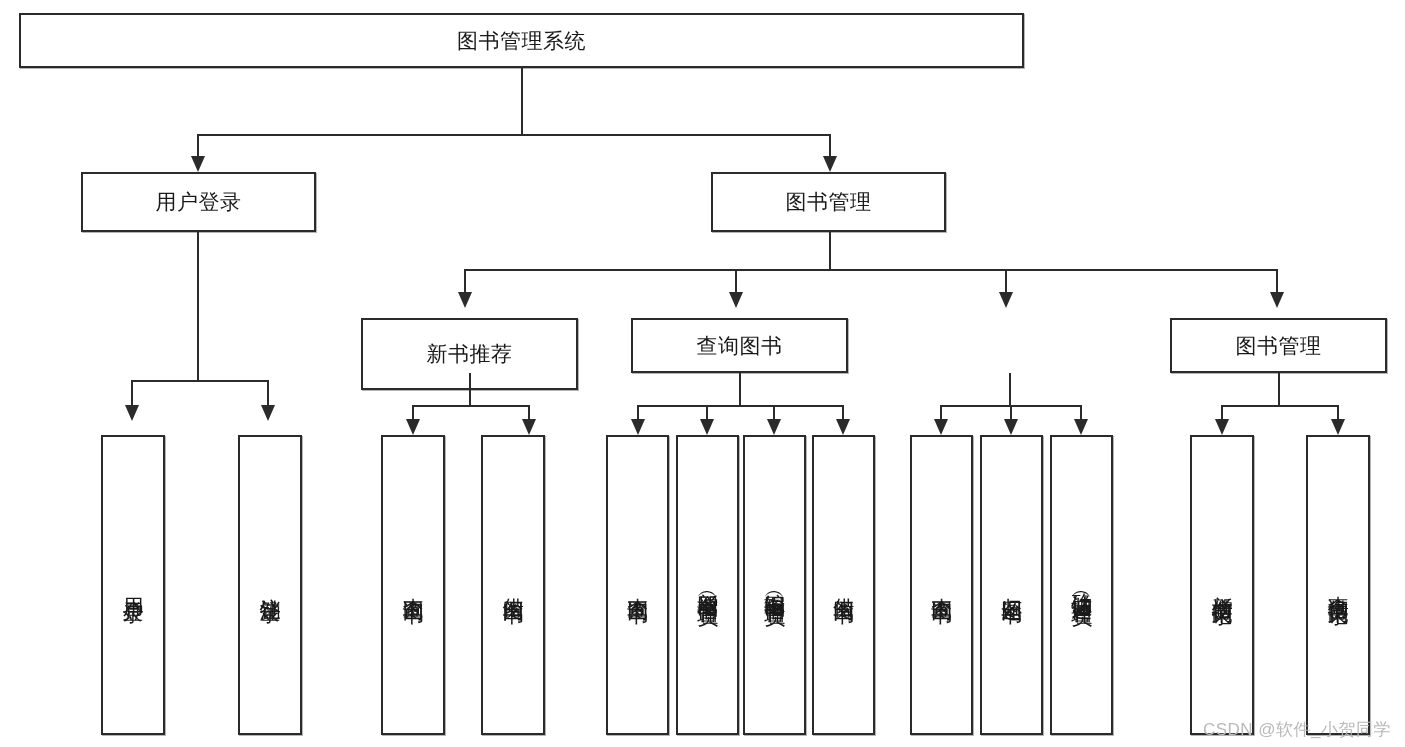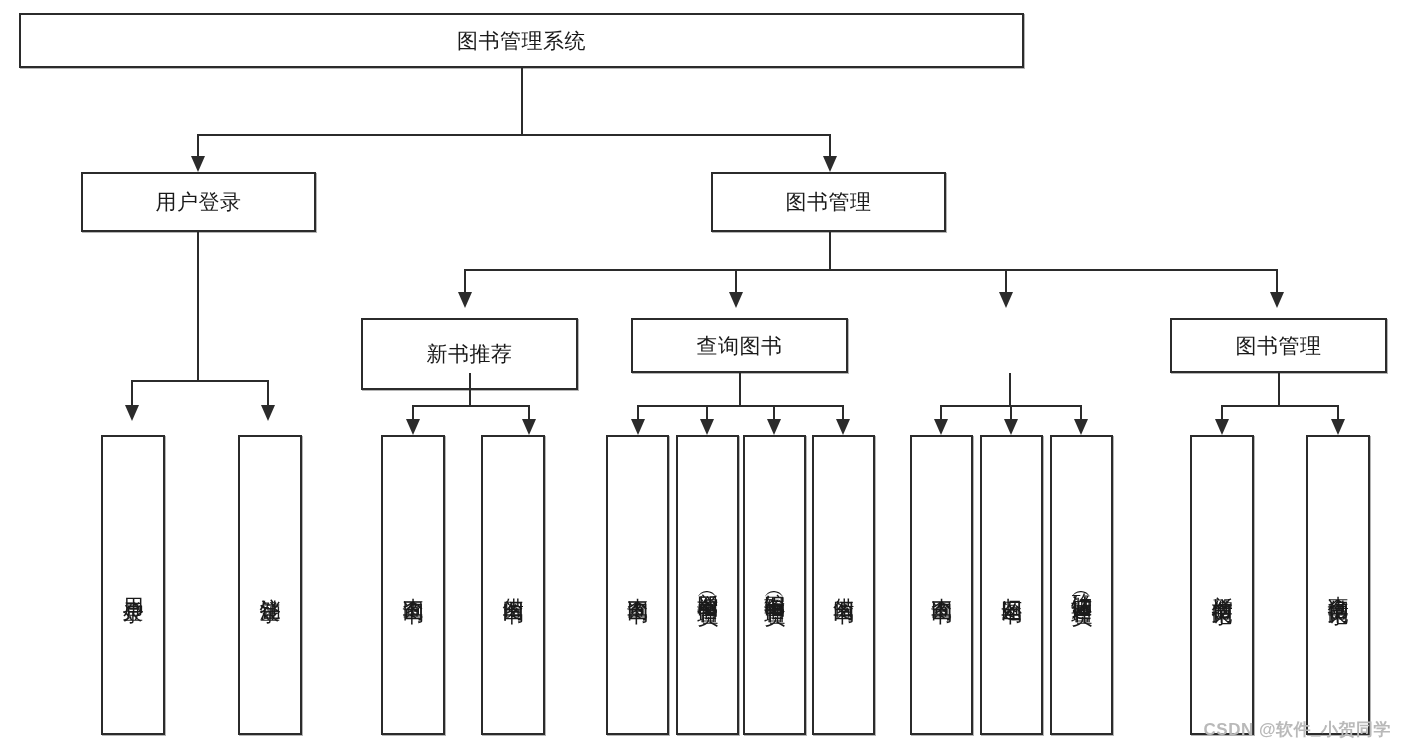--- a/index.html
+++ b/index.html
@@ -66,21 +66,20 @@
   }
   #watermark {
     position: absolute;
     right: 14px;
     bottom: 6px;
     font-size: 17px;
     color: #b9b9b9;
     letter-spacing: 0.5px;
     white-space: nowrap;
     pointer-events: none;
-    font-weight: bold;
   }
 </style>
 </head>
 <body>
 
 <div id="canvas">
 
   <div class="node horiz" style="left:19px; top:13px; width:1005px; height:55px;">
     <span>图书管理系统</span>
   </div>

